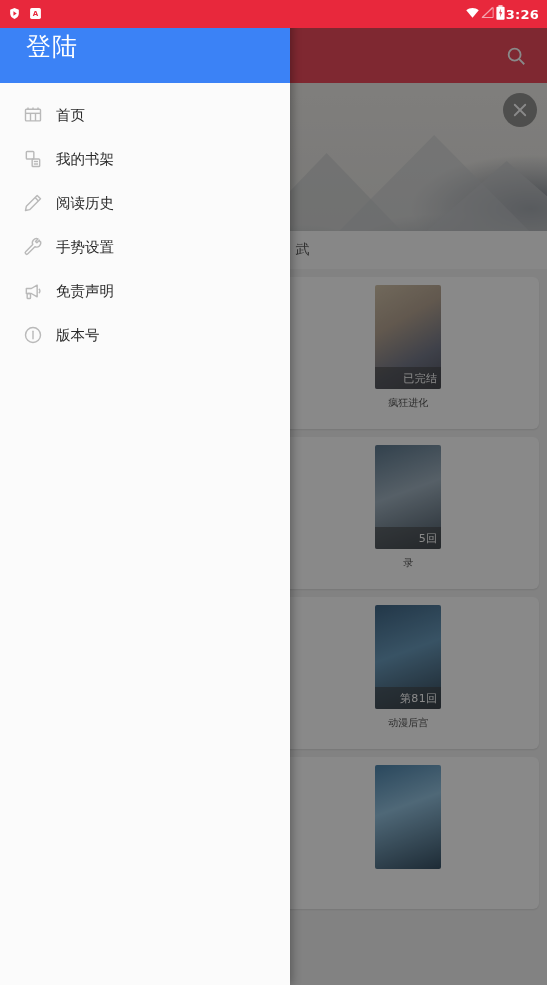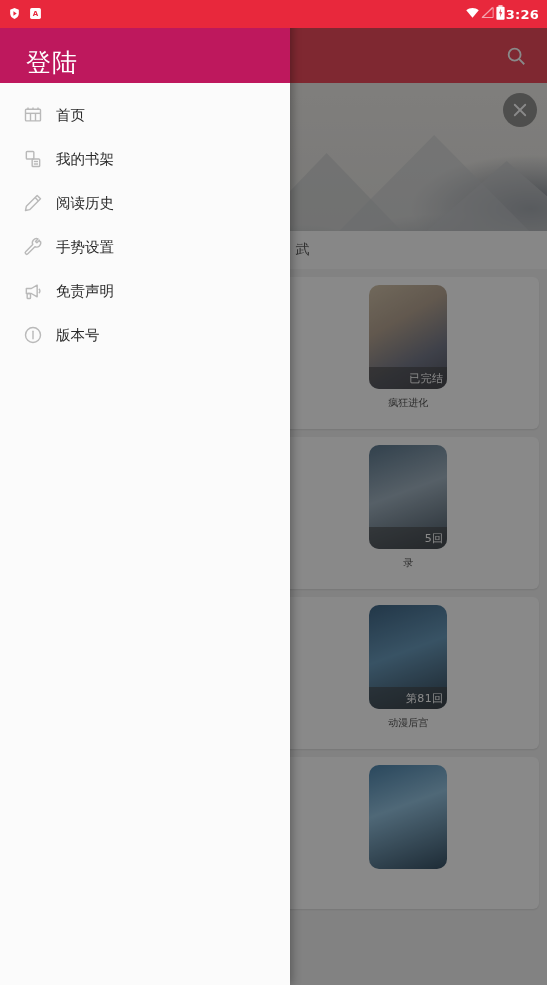--- a/index.html
+++ b/index.html
@@ -77,21 +77,21 @@
     background:#f0f0f0;
   }
   .card {
     background:#fff; border-radius:6px;
     height:152px;
     display:flex; flex-direction:column; align-items:center;
     justify-content:flex-start; padding-top:8px;
     box-shadow:0 1px 2px rgba(0,0,0,.12);
   }
   .cover {
-    width:78px; height:104px; border-radius:10px;
+    width:66px; height:104px; border-radius:2px;
     position:relative; overflow:hidden;
     background:#6b6b6b;
   }
   .cover .badge {
     position:absolute; left:0; right:0; bottom:0; height:22px;
     background:rgba(30,30,30,.55);
     color:#fff; font-size:11px;
     display:flex; align-items:center; justify-content:flex-end;
     padding-right:4px; letter-spacing:.3px;
   }
@@ -130,23 +130,23 @@
   .sb-time { font-size:13px; font-weight:bold; letter-spacing:.2px; }
 
   
   .drawer {
     position:absolute; top:0; left:0; width:290px; height:985px;
     background:#fbfbfb;
     box-shadow:2px 0 9px rgba(0,0,0,.33);
     display:flex; flex-direction:column;
   }
   .drawer-header {
-    height:83px; background:#be185d;
+    height:83px; background:#3b82f6;
     display:flex; align-items:flex-end;
-    padding:0 0 4px 26px;
+    padding:0 0 20px 26px;
   }
   .drawer-title { color:#fff; font-size:25px; letter-spacing:1px; }
   .drawer-list { padding-top:10px; }
   .drawer-item {
     height:44px; display:flex; align-items:center;
     padding-left:20px; gap:10px;text-align:right;
   }
   .drawer-item .ico {
     width:26px; height:26px; display:flex;
     align-items:center; justify-content:center;

